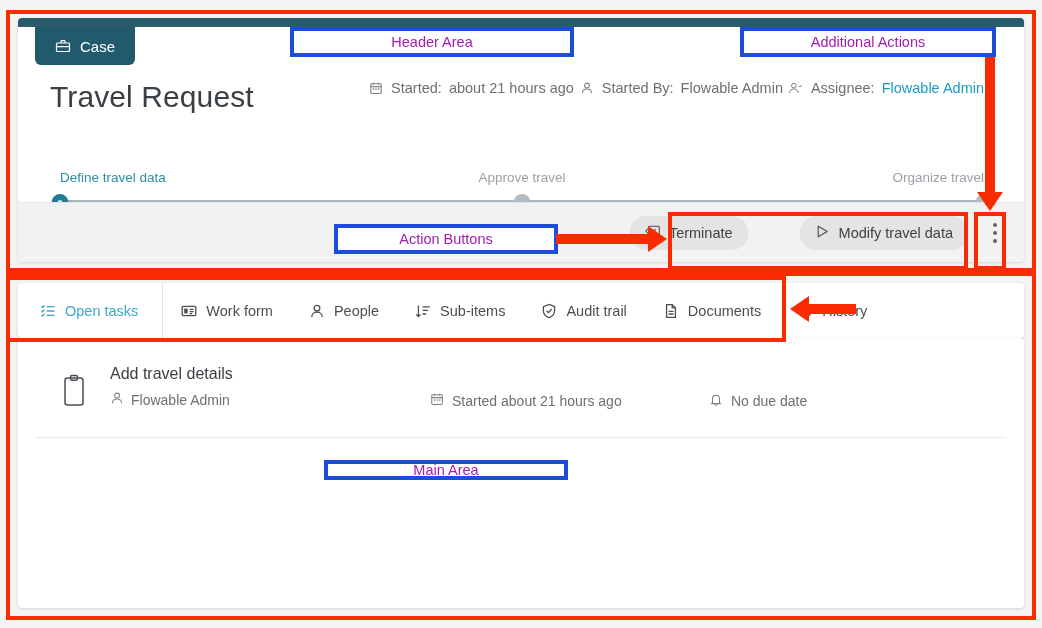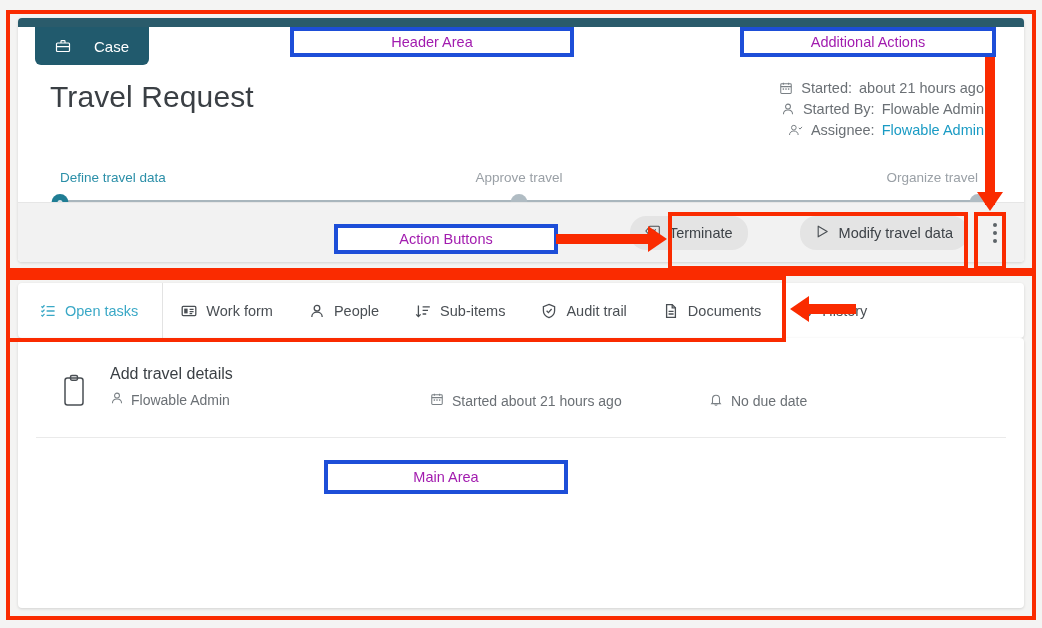--- a/index.html
+++ b/index.html
@@ -27,44 +27,44 @@
   .teal-topbar {
     position: absolute; left: 0; top: 0; width: 100%; height: 9px;
     background: #2a5b6b;
   }
   .case-tab {
     position: absolute; left: 17px; top: 9px;
     height: 38px; padding: 0 20px;
     background: #215a6d;
     color: #ffffff;
     border-radius: 0 0 6px 6px;
-    display: flex; align-items: center; gap: 23px;
+    display: flex; align-items: center; gap: 9px;
     font-size: 15px;
   }
   .case-tab .ic { display: flex; align-items: center; }
 
   #case-title {
     position: absolute; left: 32px; top: 62px;
     font-size: 30px; font-weight: 400; color: #3a3f44;
     letter-spacing: 0.1px;
   }
 
   
   #meta-block {
     position: absolute; right: 40px; top: 62px;
-    display: flex; flex-direction: column; align-items: flex-end; gap: 5px;
+    display: flex; flex-direction: row; align-items: flex-end; gap: 5px;
     font-size: 14.5px; color: #6b7075;
   }
   .meta-row { display: flex; align-items: center; gap: 7px; white-space: nowrap; }
   .meta-row .ic { display: flex; align-items: center; width: 16px; justify-content: center; }
   .meta-link { color: #1a9bc4; }
 
   
   #stepper {
-    position: absolute; left: 32px; top: 152px; right: 36px; height: 48px;
+    position: absolute; left: 32px; top: 152px; right: 30px; height: 48px;
   }
   .step-labels { position: relative; height: 20px; }
   .step-label {
     position: absolute; font-size: 13.5px; color: #9aa0a6; white-space: nowrap;
     transform: translateX(-50%);
   }
   .step-label.active { color: #2b8fa8; }
   .step-track {
     position: absolute; left: 10px; right: 10px; top: 30px; height: 5px;
     background: #a9b6bd; border-radius: 3px;
@@ -410,17 +410,17 @@
     <div class="ann-line" style="left:985px; top:57px; width:10px; height:148px;"></div>
     <div class="ann-arrow arrow-down" style="left:977px; top:192px;"></div>
 
     <div class="ann-label" style="left:334px; top:224px; width:224px; height:30px;">Action Buttons</div>
     <div class="ann-line" style="left:556px; top:234px; width:98px; height:10px;"></div>
     <div class="ann-arrow arrow-right" style="left:648px; top:226px;"></div>
 
     <div class="ann-line" style="left:808px; top:304px; width:48px; height:10px;"></div>
     <div class="ann-arrow arrow-left" style="left:790px; top:296px;"></div>
 
-    <div class="ann-label" style="left:324px; top:460px; width:244px; height:34px;">Main Area</div>
+    <div class="ann-label" style="left:324px; top:460px; width:244px; height:20px;">Main Area</div>
 
   </div>
 
 </div>
 
 </body></html>

